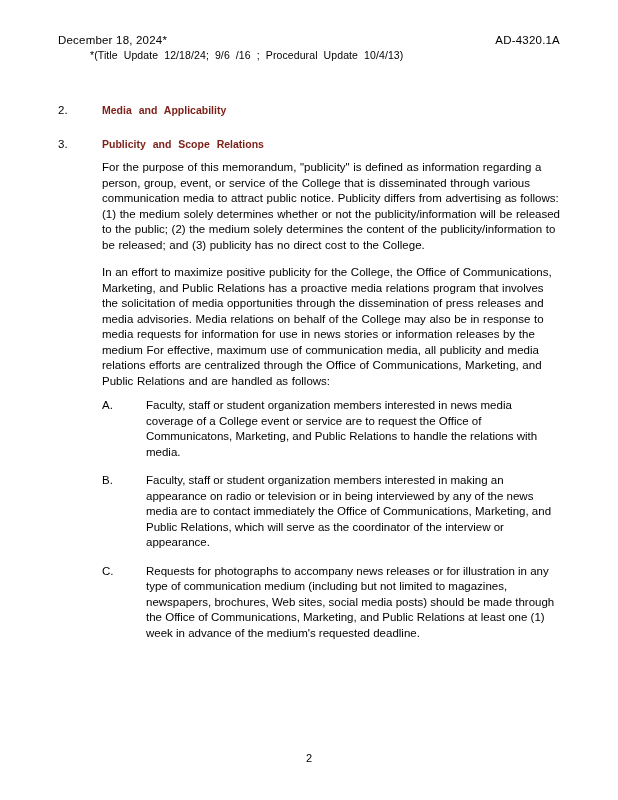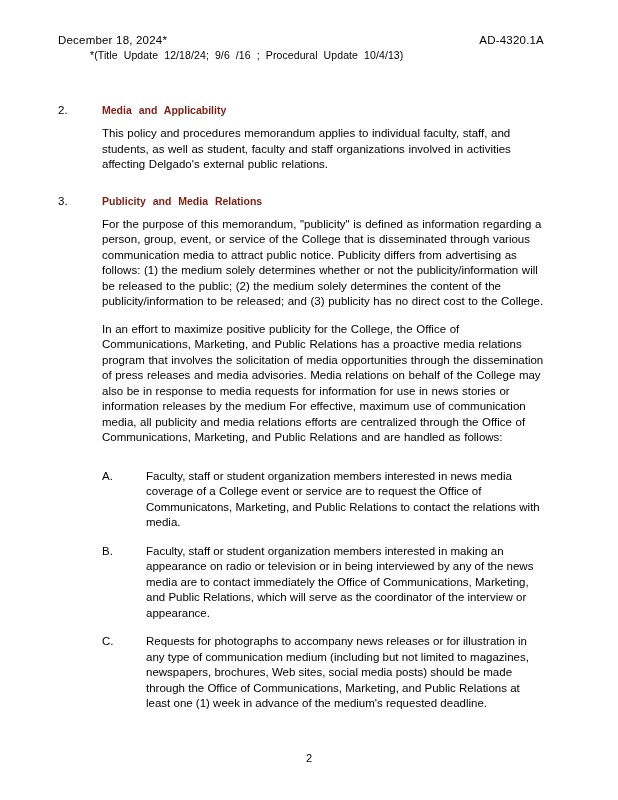--- a/index.html
+++ b/index.html
@@ -13,21 +13,21 @@
     font-family: "Liberation Sans", sans-serif;
     color: #000000;
     position: relative;
     overflow: hidden;
   }
   .page {
     position: relative;
     width: 618px;
     height: 800px;
     box-sizing: border-box;
-    padding: 34px 74px 0 58px;
+    padding: 34px 58px 0 58px;
   }
   .header {
     position: relative;
     height: 34px;
   }
   .hdr-date {
     position: absolute;
     left: 0;
     top: 0;
     font-size: 11.5px;
@@ -73,21 +73,21 @@
     font-size: 11.5px;
   }
   .para {
     margin: 0 0 12px 44px;
     font-size: 11.5px;
     line-height: 1.35;
     text-align: left;
     word-spacing: 0.4px;
   }
   .para.tight {
-    margin-bottom: 23px;
+    margin-bottom: 9px;
   }
   .list {
     margin: 0 0 0 44px;
   }
   .list-item {
     display: flex;
     margin-bottom: 13px;
     font-size: 11.5px;
     line-height: 1.35;
   }
@@ -118,35 +118,34 @@
     <div class="hdr-note">*(Title   Update   12/18/24;    9/6  /16 ;  Procedural      Update    10/4/13)</div>
   </div>
 
   <div class="body-block">
 
     <div class="section">
       <div class="section-head">
         <span class="section-num">2.</span>
         <span>Media      and     Applicability</span>
       </div>
-      <p class="para">This policy and procedures memorandum applies to  individual faculty,  staff, and students, as well as student, faculty and staff organizations involved in activities affecting Delgado's external public relations.</p>
     </div>
 
     <div class="section" style="margin-top:22px;">
       <div class="section-head">
         <span class="section-num">3.</span>
-        <span>Publicity          and     Media      Relations</span>
+        <span>Publicity          and     Scope      Relations</span>
       </div>
       <p class="para">For the purpose of this memorandum, "publicity" is defined as information regarding a person, group, event,  or service of the College that is disseminated through various communication media to attract public notice.  Publicity differs from advertising as follows:  (1) the medium solely determines whether or not the publicity/information will be released to the public; (2) the medium solely determines the content of the publicity/information to  be released; and (3) publicity has no direct cost to the College.</p>
       <p class="para tight">In  an effort to  maximize positive publicity for the College, the Office of Communications, Marketing, and Public Relations has  a proactive media relations program that involves the solicitation of media opportunities through the  dissemination of press releases and media advisories.  Media relations on behalf of the College may also be in response to media requests for information for use in news stories or information releases by the medium For  effective,  maximum use of communication media, all publicity and media relations efforts are centralized through the Office of Communications, Marketing,  and Public Relations   and are handled as follows:</p>
 
       <div class="list">
         <div class="list-item">
           <span class="list-marker">A.</span>
-          <span class="list-text">Faculty,  staff or student organization members interested in news media coverage of a College event or service are to request the Office of Communicatons, Marketing,  and Public Relations to  contact the relations with media.</span>
+          <span class="list-text">Faculty,  staff or student organization members interested in news media coverage of a College event or service are to request the Office of Communicatons, Marketing,  and Public Relations to  handle the relations with media.</span>
         </div>
         <div class="list-item">
           <span class="list-marker">B.</span>
           <span class="list-text">Faculty,  staff or student organization members interested in making an appearance on radio or television or in being interviewed by  any of the news media are to  contact immediately the Office of Communications, Marketing, and Public Relations, which will serve as the coordinator of the interview or appearance.</span>
         </div>
         <div class="list-item">
           <span class="list-marker">C.</span>
           <span class="list-text">Requests for photographs to accompany news releases or for illustration in any type of communication medium (including but not limited to  magazines, newspapers, brochures, Web  sites, social media posts) should be made through the Office of Communications, Marketing, and Public Relations at least one (1) week in advance of the medium's requested deadline.</span>
         </div>
       </div>

